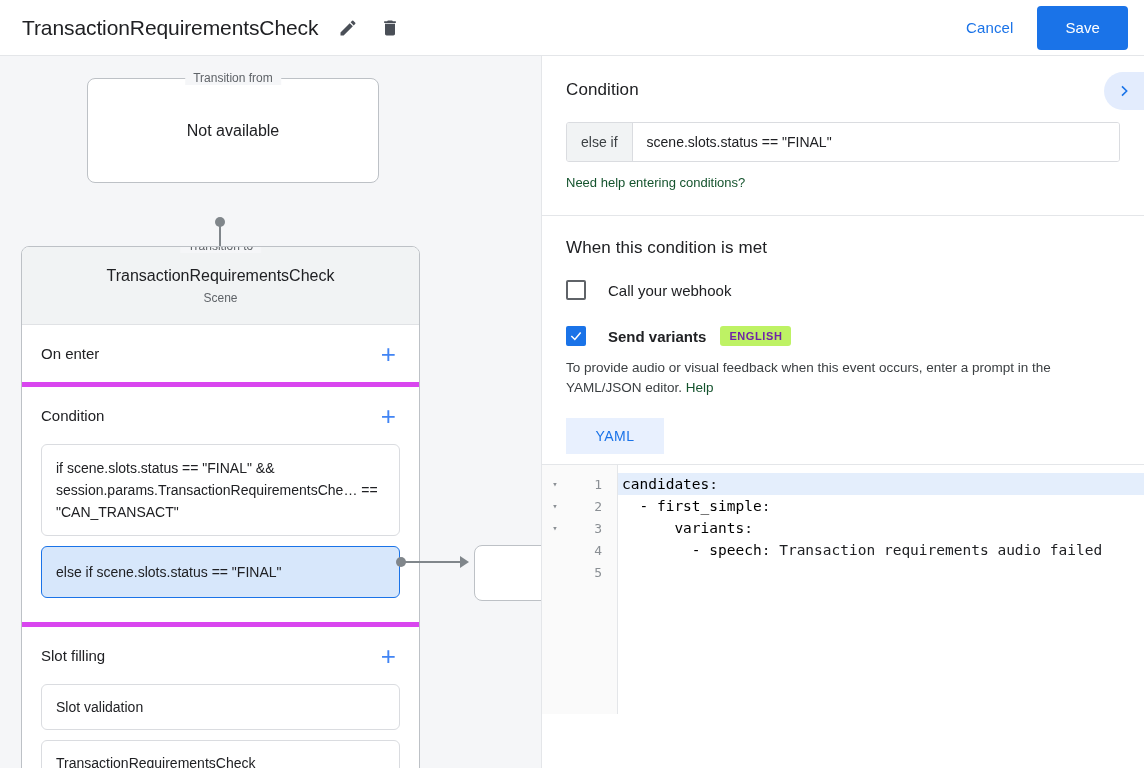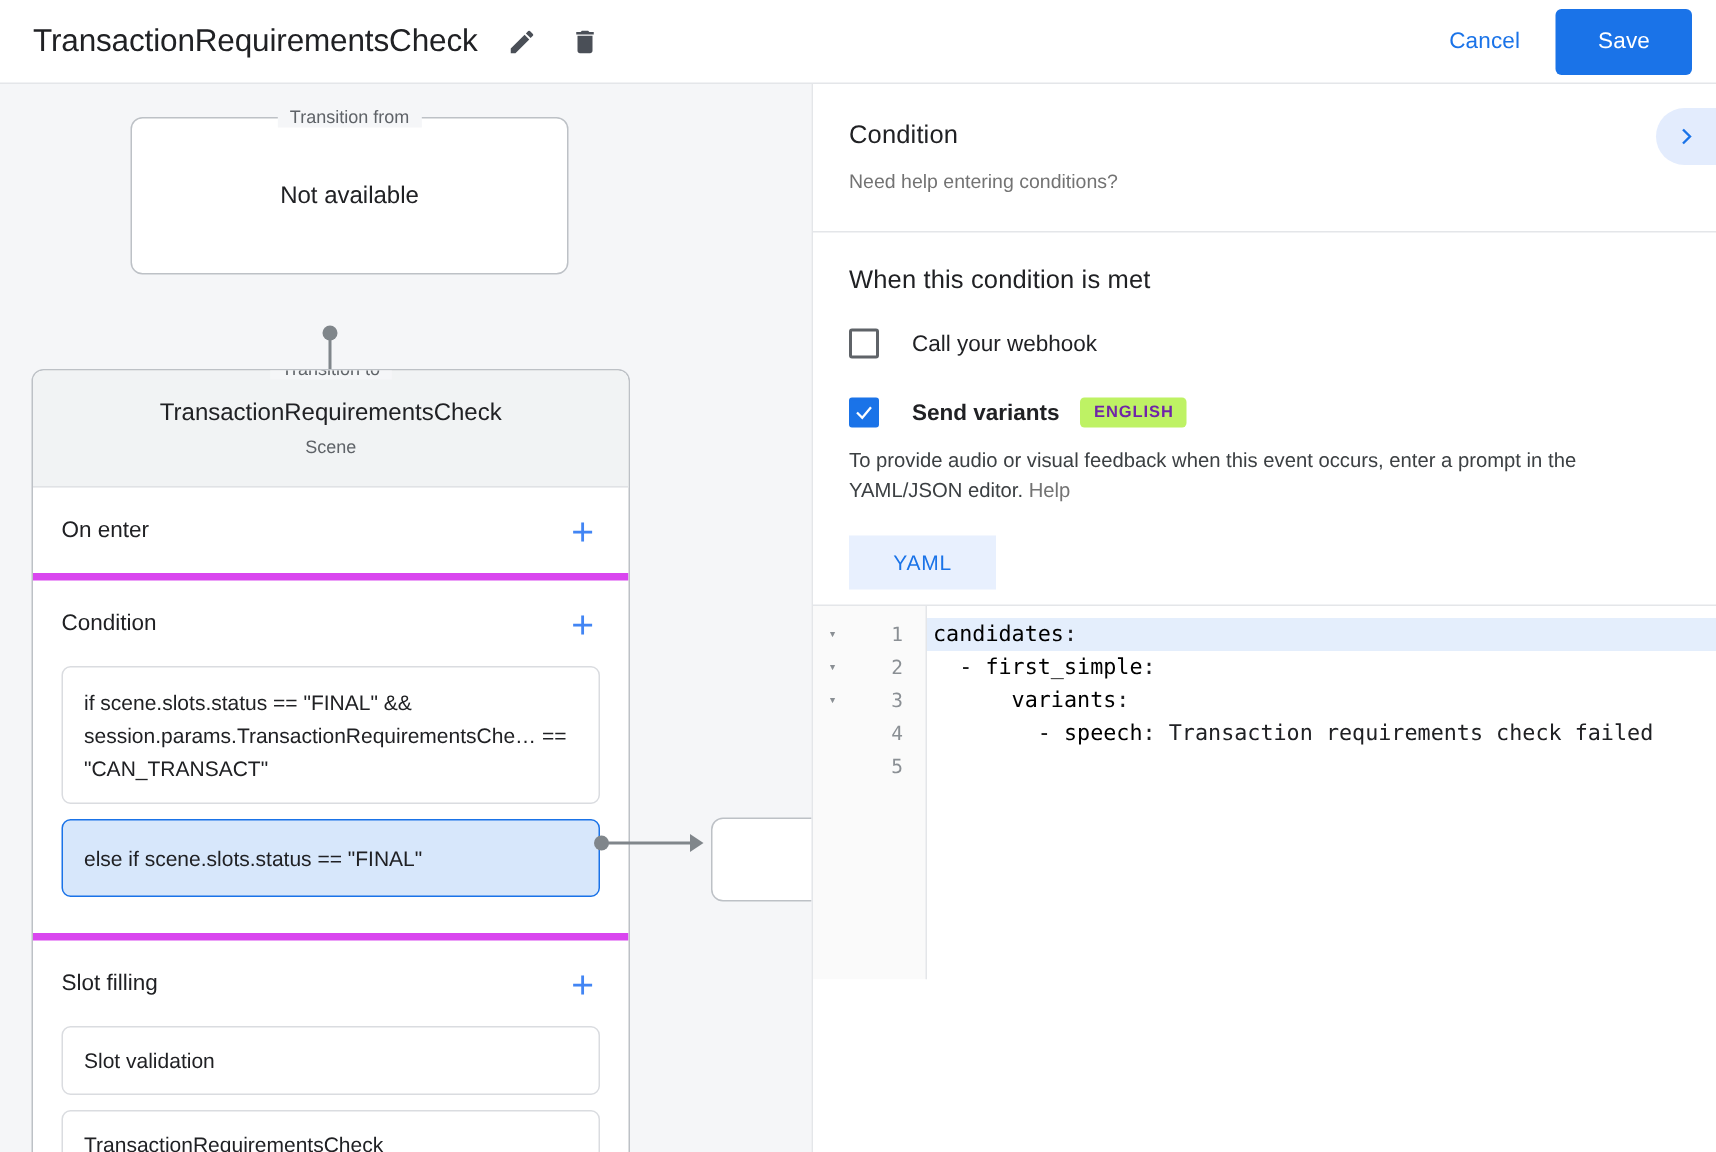--- a/index.html
+++ b/index.html
@@ -167,21 +167,21 @@
   }
   .cond-prefix {
     background: #f1f3f4; border-right: 1px solid #dadce0;
     display: flex; align-items: center; padding: 0 14px;
     font-size: 14px; color: #3c4043; white-space: nowrap;
   }
   .cond-value {
     flex: 1; display: flex; align-items: center; padding: 0 14px;
     font-size: 14px; color: #202124; background: #fff;
   }
-  .link { color: #737373; text-decoration: none; cursor: pointer; }
+  .link { color: #14532d; text-decoration: none; cursor: pointer; }
   .help-link { display: inline-block; margin-top: 13px; font-size: 13px; }
 
   .hr {
     margin-top: 24px; height: 1px; background: #e4e6e9; width: 602px;
     margin-left: 0;
   }
 
   .cb-row { display: flex; align-items: center; margin-top: 22px; }
   .cb {
     width: 20px; height: 20px; border: 2px solid #5f6368; border-radius: 2px;
@@ -329,20 +329,24 @@
   <div class="panel">
 
     <div class="panel-sect" style="position:relative;">
       <div class="panel-h">Condition</div>
       <div class="collapse-btn">
         <svg width="16" height="16" viewBox="0 0 24 24">
             <polyline points="9 5 16 12 9 19"></polyline>
           </svg>
       </div>
 
+      <div class="cond-input-row">
+        <div class="cond-prefix">else if</div>
+        <div class="cond-value">scene.slots.status == "FINAL"</div>
+      </div>
       <a class="link help-link">Need help entering conditions?</a>
     </div>
 
     <div class="hr" style="margin-top:24px;"></div>
 
     <div class="panel-sect" style="padding-top:22px;">
       <div class="panel-h">When this condition is met</div>
 
       <div class="cb-row">
         <div class="cb"></div>
@@ -389,19 +393,19 @@
           </div>
         <div class="gutter-row">
             <span class="fold"></span>
             <span class="lnum">5</span>
           </div>
       </div>
       <div class="code">
         <div class="code-row hl"><span class="tok-punc"></span><span class="tok-key">candidates</span><span class="tok-punc">:</span><span class="tok-txt"></span></div>
         <div class="code-row"><span class="tok-key">  - </span><span class="tok-key">first_simple</span><span class="tok-punc">:</span><span class="tok-txt"></span></div>
         <div class="code-row"><span class="tok-punc">      </span><span class="tok-key">variants</span><span class="tok-punc">:</span><span class="tok-txt"></span></div>
-        <div class="code-row"><span class="tok-key">        - </span><span class="tok-key">speech</span><span class="tok-punc">:</span><span class="tok-txt"> Transaction requirements check failed</span></div>
+        <div class="code-row"><span class="tok-key">        - </span><span class="tok-key">speech</span><span class="tok-punc">:</span><span class="tok-txt"> Transaction requirements audio failed</span></div>
         <div class="code-row"><span class="tok-txt"></span></div>
       </div>
     </div>
 
   </div>
 </div>
 
 </body></html>

